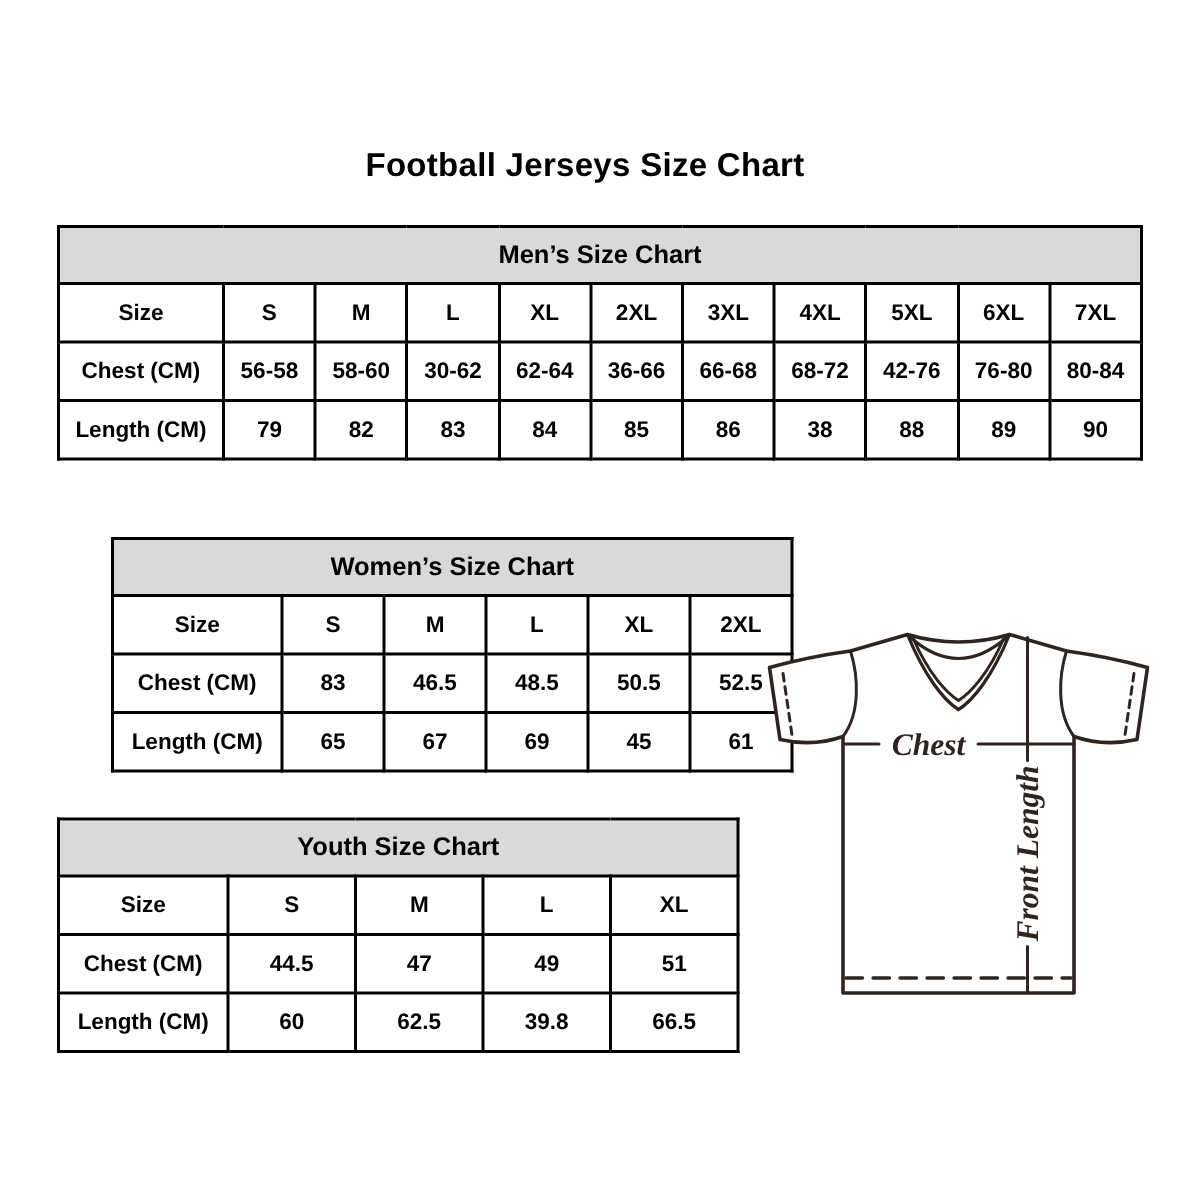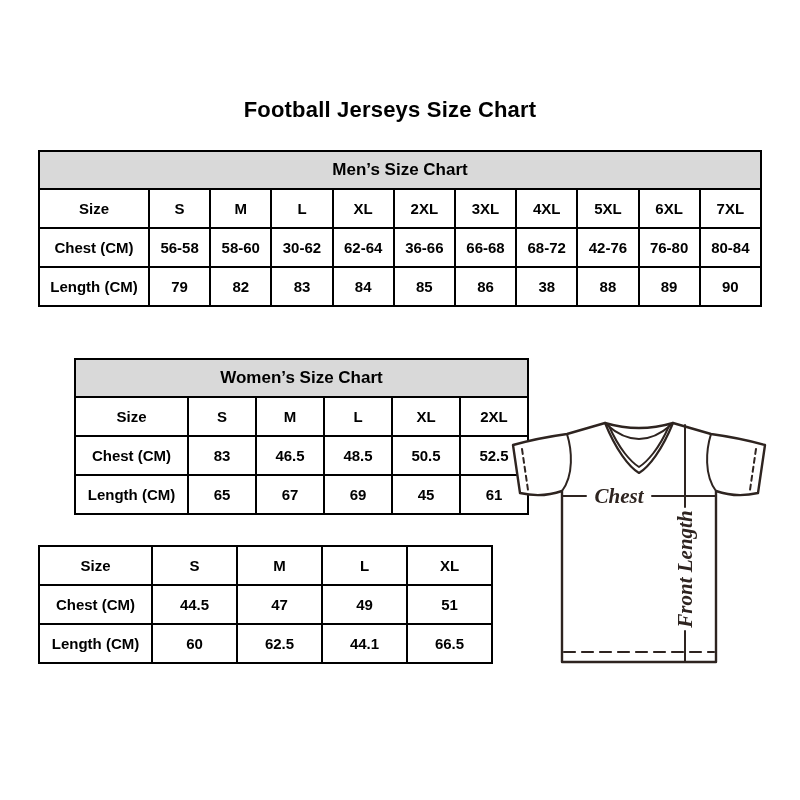--- a/index.html
+++ b/index.html
@@ -139,38 +139,41 @@
 <table class="size-table t-youth">
     <colgroup>
       <col style="width: 113px;">
       <col>
       <col>
       <col>
       <col>
     </colgroup>
     <tbody>
       <tr>
+        <td colspan="5" class="ttl">Youth Size Chart</td>
+      </tr>
+      <tr>
         <td>Size</td>
         <td>S</td>
         <td>M</td>
         <td>L</td>
         <td>XL</td>
       </tr>
       <tr>
         <td>Chest (CM)</td>
         <td>44.5</td>
         <td>47</td>
         <td>49</td>
         <td>51</td>
       </tr>
       <tr>
         <td>Length (CM)</td>
         <td>60</td>
         <td>62.5</td>
-        <td>44.1</td>
+        <td>39.8</td>
         <td>66.5</td>
       </tr>
     </tbody>
   </table>
 
 <div class="jersey-wrap">
   <svg viewBox="0 0 272 265" xmlns="http://www.w3.org/2000/svg">
     <g fill="none" stroke="#2e2420" stroke-width="2.4" stroke-linejoin="round" stroke-linecap="round">
 
       <path fill="#ffffff" d="M105,18 L67,29 Q38,33 13,40 L20,88 Q42,93 62,86 L62,257 L216,257 L216,86 Q236,93 258,88 L265,40 Q240,33 211,29 L173,18 Q139,28 105,18 Z"></path>

